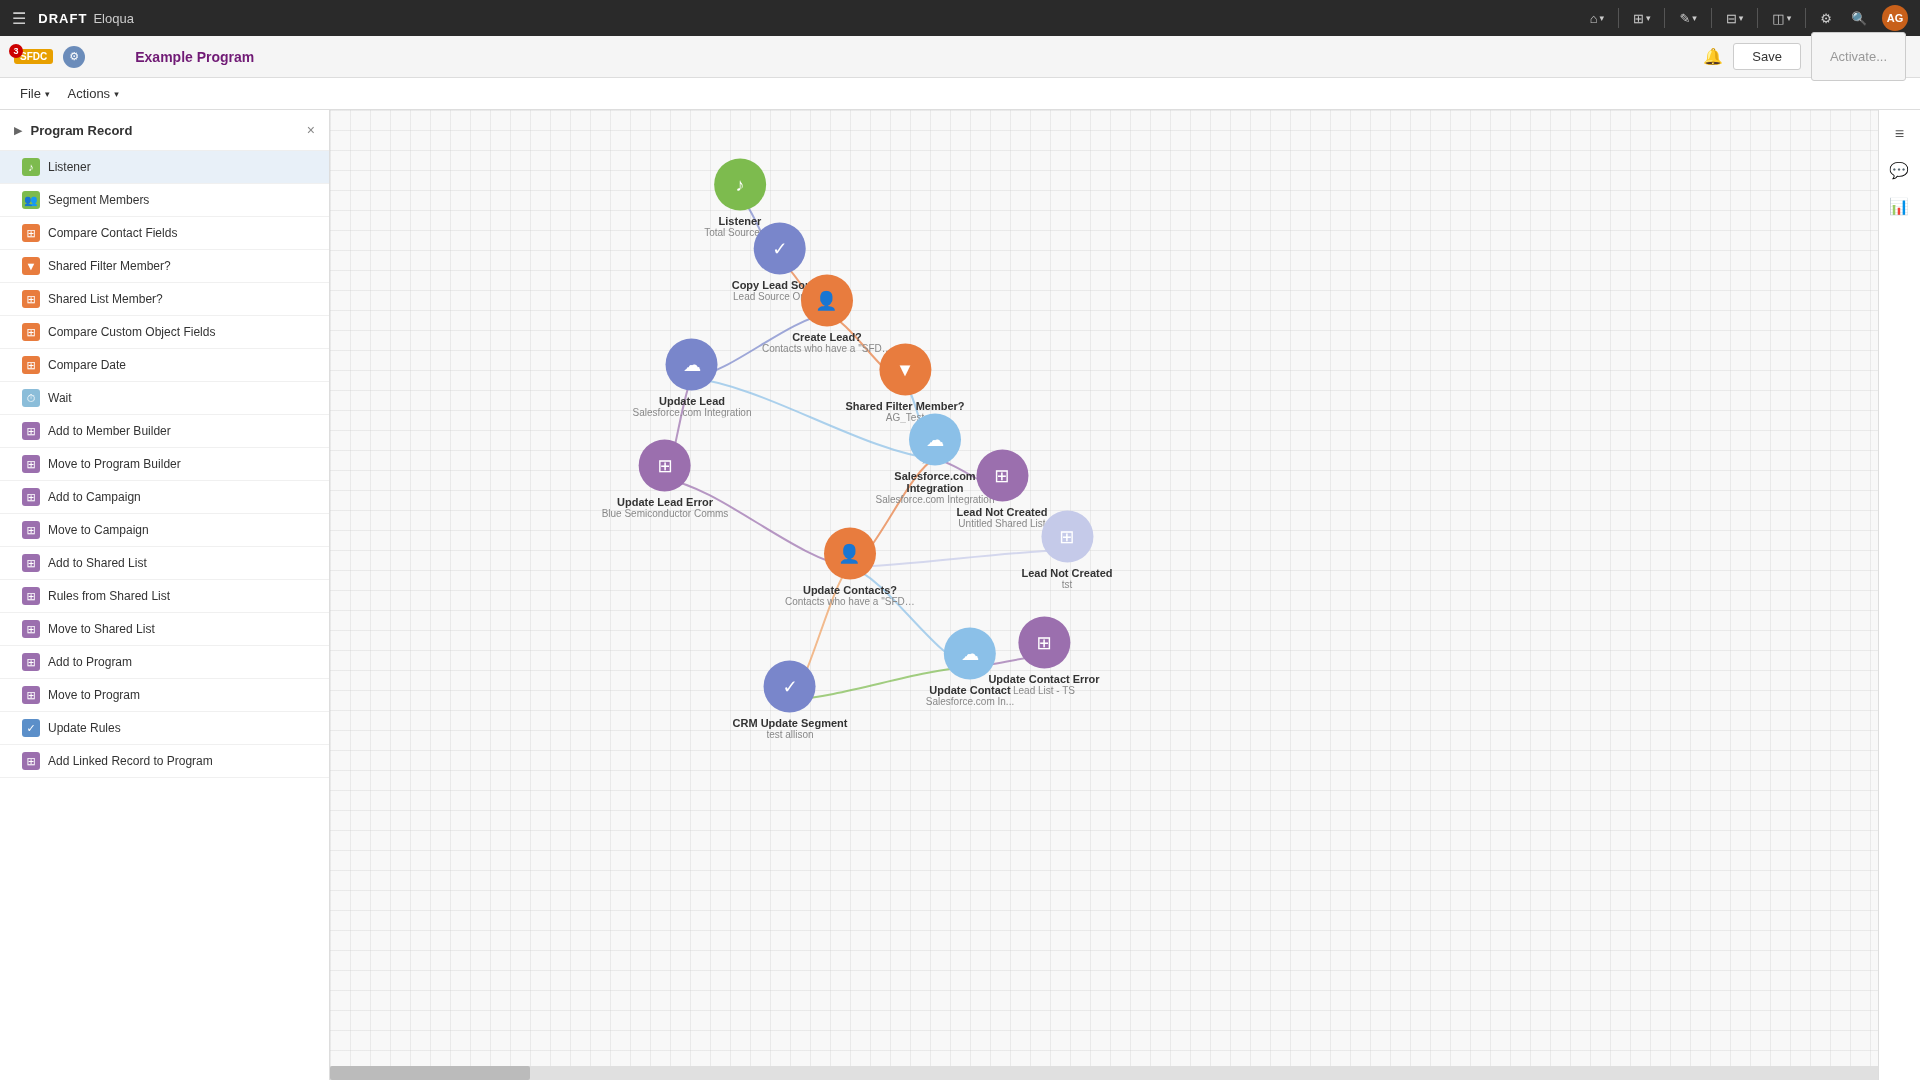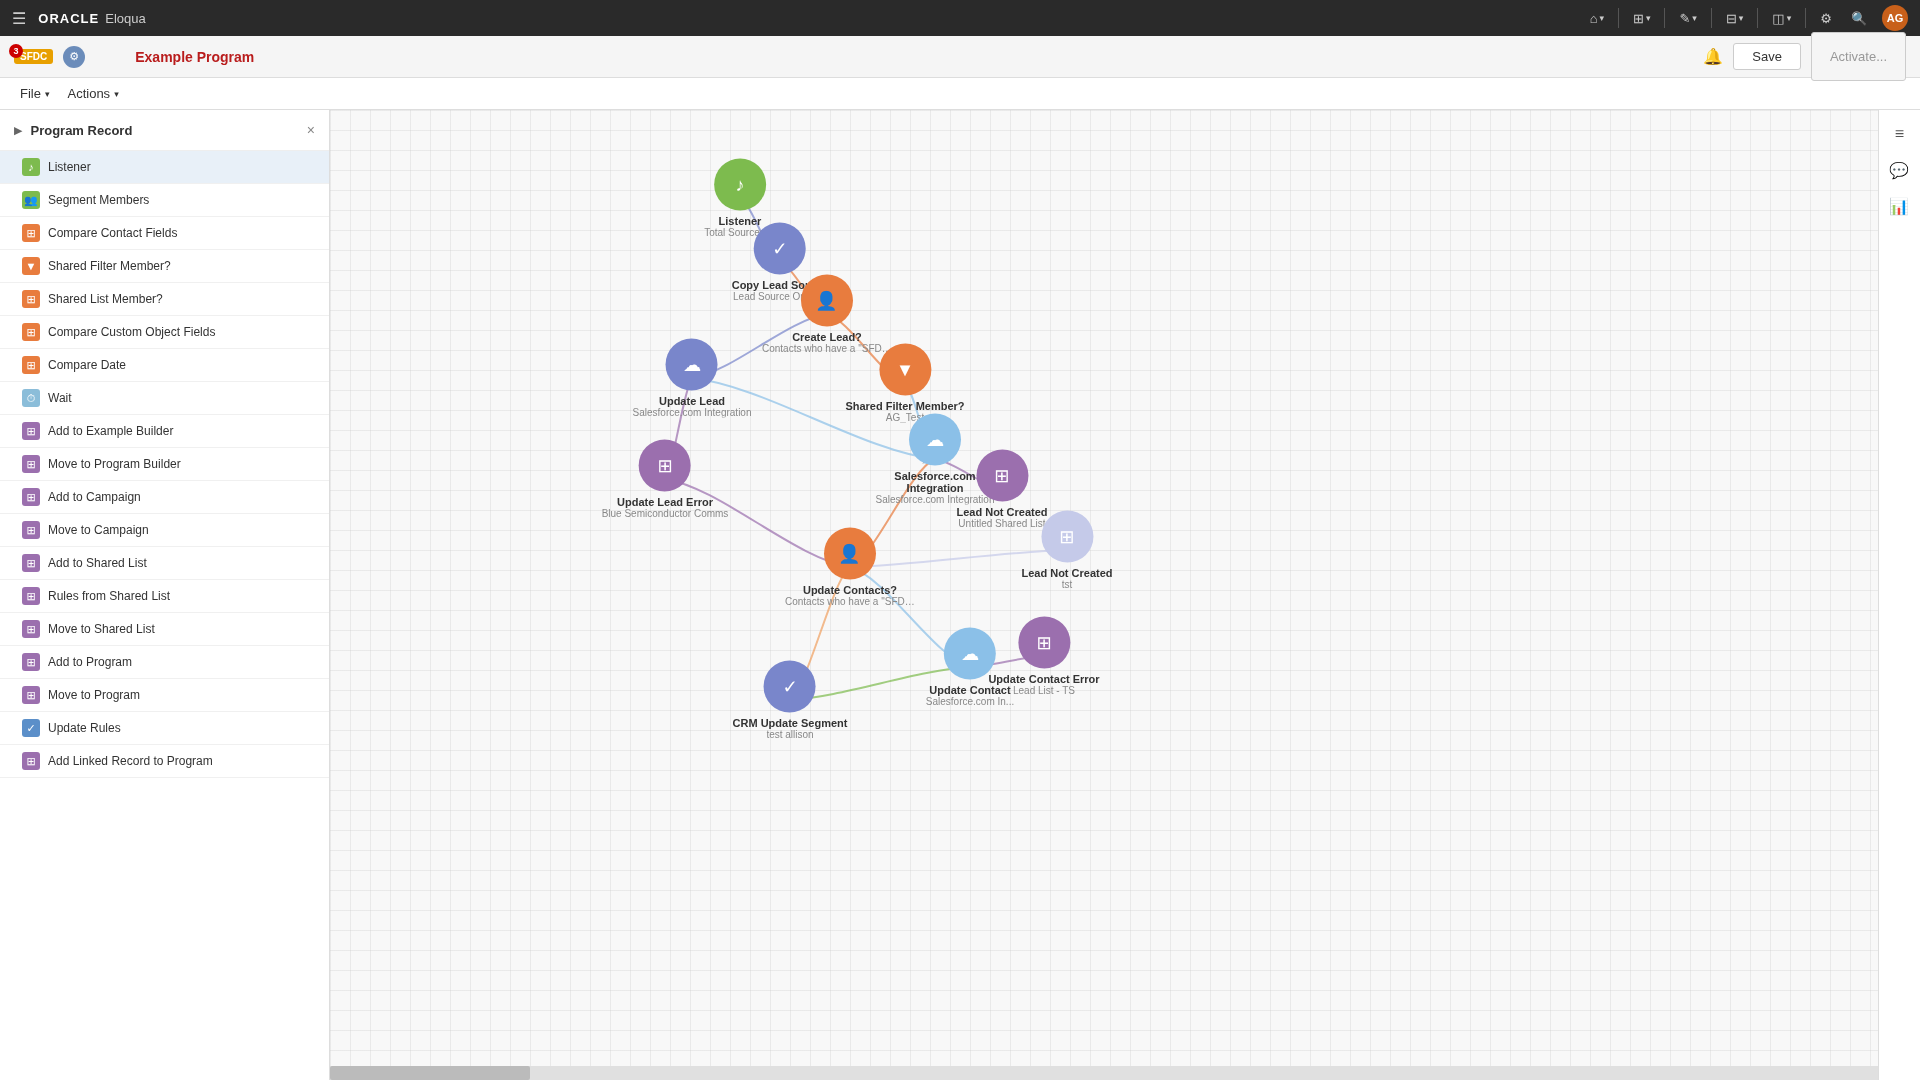--- a/index.html
+++ b/index.html
@@ -46,21 +46,21 @@
       position: absolute; top: -5px; left: -5px;
       width: 14px; height: 14px; background: #cc0000;
       border-radius: 50%; color: #fff; font-size: 9px;
       display: flex; align-items: center; justify-content: center;
     }
     .program-icon-circle {
       width: 22px; height: 22px; border-radius: 50%;
       background: #6b8cba; display: flex; align-items: center;
       justify-content: center; color: #fff; font-size: 11px;
     }
-    .program-title { font-size: 14px; font-weight: bold; color: #b91c1c; padding-left: 40px; }
+    .program-title { font-size: 14px; font-weight: bold; color: #701a75; padding-left: 40px; }
     .subheader-spacer { flex: 1; }
     .bell-icon { font-size: 16px; color: #888; cursor: pointer; }
     .save-btn {
       background: #fff; border: 1px solid #ccc;
       padding: 5px 18px; border-radius: 3px;
       cursor: pointer; font-size: 13px; color: #333;
     }
     .activate-btn {
       background: #f5f5f5; border: 1px solid #ccc;
       padding: 16px 18px; border-radius: 3px;
@@ -172,21 +172,21 @@
     .sidebar::-webkit-scrollbar-thumb { background: #ccc; border-radius: 3px; }
 
     .topbar-divider { width: 1px; height: 20px; background: #555; }
   </style>
 </head>
 <body>
 
 <div class="topbar">
   <span class="topbar-hamburger">☰</span>
   <div class="oracle-logo">
-    <span class="oracle-text">ORACLE</span>
+    <span class="oracle-text">DRAFT</span>
     <span class="eloqua-text">Eloqua</span>
   </div>
   <div class="topbar-spacer"></div>
   <div class="topbar-icons">
     <div class="topbar-icon-btn">⌂ <span class="caret">▾</span></div>
     <div class="topbar-divider"></div>
     <div class="topbar-icon-btn">⊞ <span class="caret">▾</span></div>
     <div class="topbar-divider"></div>
     <div class="topbar-icon-btn">✎ <span class="caret">▾</span></div>
     <div class="topbar-divider"></div>
@@ -260,21 +260,21 @@
         <div class="step-item">
     <div class="step-icon" style="background:#e87c3e">⊞</div>
     <span class="step-label">Compare Date</span>
   </div>
         <div class="step-item">
     <div class="step-icon" style="background:#8bbdd9">⏱</div>
     <span class="step-label">Wait</span>
   </div>
         <div class="step-item">
     <div class="step-icon" style="background:#9b6fae">⊞</div>
-    <span class="step-label">Add to Example Builder</span>
+    <span class="step-label">Add to Member Builder</span>
   </div>
         <div class="step-item">
     <div class="step-icon" style="background:#9b6fae">⊞</div>
     <span class="step-label">Move to Program Builder</span>
   </div>
         <div class="step-item">
     <div class="step-icon" style="background:#9b6fae">⊞</div>
     <span class="step-label">Add to Campaign</span>
   </div>
         <div class="step-item">

